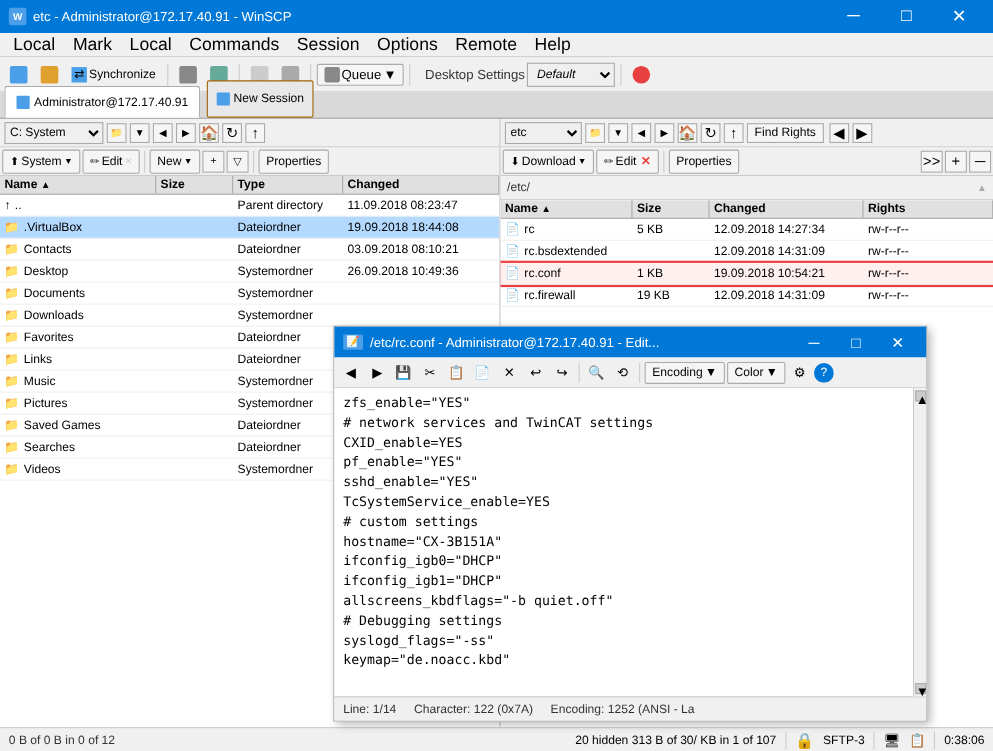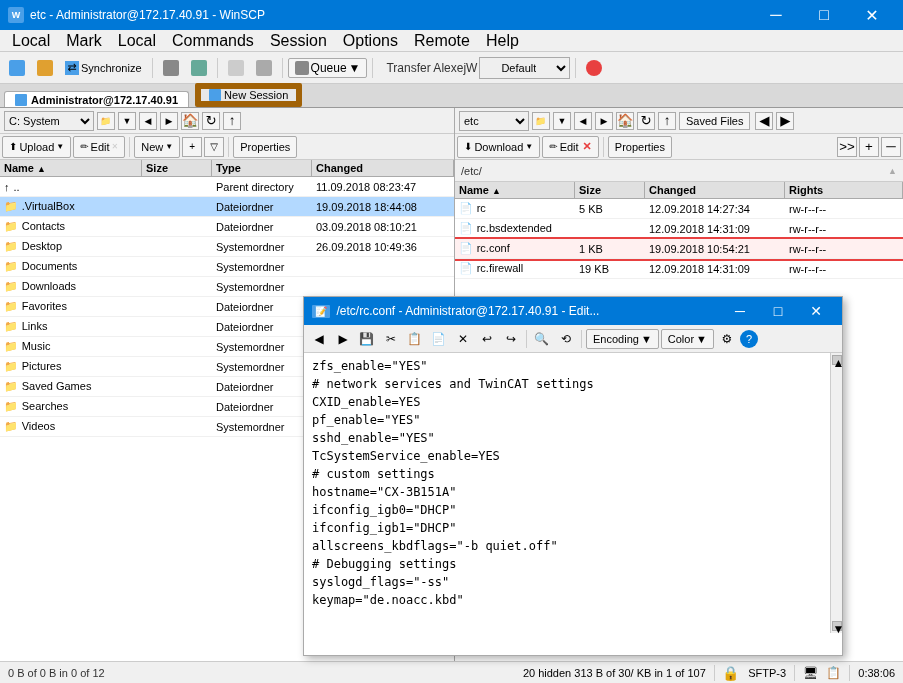--- a/index.html
+++ b/index.html
@@ -16,28 +16,28 @@
     .menu-bar { background: #f0f0f0; height: 22px; display: flex; align-items: center; padding: 0 4px; border-bottom: 1px solid #ccc; }
     .menu-item { padding: 2px 8px; cursor: pointer; font-size: 16px; }
     
     
     .toolbar { background: #f0f0f0; height: 32px; display: flex; align-items: center; padding: 2px 4px; border-bottom: 1px solid #ccc; gap: 2px; }
     .tb-btn { height: 24px; padding: 0 4px; background: transparent; border: 1px solid transparent; cursor: pointer; display: flex; align-items: center; gap: 2px; font-size: 11px; border-radius: 2px; }
     .tb-sep { width: 1px; height: 20px; background: #ccc; margin: 0 3px; }
     .tb-icon { width: 16px; height: 16px; display: flex; align-items: center; justify-content: center; }
     .queue-btn { display: flex; align-items: center; gap: 2px; border: 1px solid #aaa; padding: 2px 6px; background: #f5f5f5; border-radius: 2px; cursor: pointer; }
     .transfer-label { margin-left: 8px; font-size: 12px; color: #333; }
-    .transfer-select { height: 22px; border: 1px solid #aaa; padding: 0 17px; font-size: 11px; min-width: 80px; }
+    .transfer-select { height: 22px; border: 1px solid #aaa; padding: 0 4px; font-size: 11px; min-width: 80px; font-style: italic; }
     
     
     .tab-bar { background: #d9d9d9; height: 24px; display: flex; align-items: flex-end; padding: 0 4px; border-bottom: 1px solid #999; }
-    .tab { display: flex; align-items: center; gap: 4px; padding: 3px 10px; background: #f0f0f0; border: 1px solid #aaa; border-bottom: none; cursor: pointer; font-size: 11px; border-radius: 3px 3px 0 0; margin-right: 2px; height: 16px; font-weight: bold; }
+    .tab { display: flex; align-items: center; gap: 4px; padding: 3px 10px; background: #f0f0f0; border: 1px solid #aaa; border-bottom: none; cursor: pointer; font-size: 11px; border-radius: 3px 3px 0 0; margin-right: 2px; height: 29px; }
     .tab.active { background: white; }
     .tab-icon { width: 12px; height: 12px; background: #4a9fe8; border-radius: 1px; }
-    .new-session-btn { display: flex; align-items: center; gap: 3px; padding: 0 8px; background: #e8e8e8; border: 6px solid #a16207; border-radius: 2px; cursor: pointer; font-size: 11px; margin-left: 4px; text-align: center; }
+    .new-session-btn { display: flex; align-items: center; gap: 3px; padding: 10px 8px; background: #e8e8e8; border: 1px solid #a16207; border-radius: 2px; cursor: pointer; font-size: 11px; margin-left: 4px; text-align: center; }
     
     
     .left-panel { width: 455px; display: flex; flex-direction: column; border-right: 1px solid #aaa; }
     .panel-toolbar { background: #f0f0f0; height: 26px; display: flex; align-items: center; padding: 0 2px; border-bottom: 1px solid #ccc; gap: 2px; }
     .panel-btn { height: 22px; padding: 0 6px; background: #f5f5f5; border: 1px solid #aaa; cursor: pointer; font-size: 11px; display: flex; align-items: center; gap: 2px; border-radius: 2px; }
     .panel-btn .dropdown-arrow { font-size: 8px; }
     .panel-path { background: #f0f0f0; height: 22px; display: flex; align-items: center; padding: 0 6px; border-bottom: 1px solid #ccc; font-size: 11px; color: #333; }
     .file-list { flex: 1; overflow-y: auto; background: white; }
     .file-list-header { display: flex; background: #e0e0e0; border-bottom: 1px solid #aaa; font-size: 11px; font-weight: bold; position: sticky; top: 0; }
     .file-list-header .col { padding: 2px 4px; border-right: 1px solid #aaa; cursor: pointer; user-select: none; }
@@ -130,21 +130,21 @@
   <button class="tb-btn">
     <div style="width:16px;height:16px;background:#aaa;border-radius:2px;"></div>
   </button>
   <div class="tb-sep"></div>
   <div class="queue-btn">
     <div style="width:14px;height:14px;background:#888;border-radius:2px;"></div>
     <span>Queue</span>
     <span>▼</span>
   </div>
   <div class="tb-sep"></div>
-  <span class="transfer-label">Transfer AlexejW</span>
+  <span class="transfer-label">Desktop Settings</span>
   <select class="transfer-select">
     <option>Default</option>
   </select>
   <div class="tb-sep"></div>
   <button class="tb-btn">
     <div style="width:16px;height:16px;background:#e84040;border-radius:8px;"></div>
   </button>
 </div>
 
 <div class="tab-bar">
@@ -171,21 +171,21 @@
       <button style="width:18px;height:18px;border:1px solid #aaa;background:#f5f5f5;cursor:pointer;font-size:9px;">◀</button>
       <button style="width:18px;height:18px;border:1px solid #aaa;background:#f5f5f5;cursor:pointer;font-size:9px;">▶</button>
       <button style="width:18px;height:18px;border:1px solid #aaa;background:#f5f5f5;cursor:pointer;">🏠</button>
       <button style="width:18px;height:18px;border:1px solid #aaa;background:#f5f5f5;cursor:pointer;">↻</button>
       <button style="width:18px;height:18px;border:1px solid #aaa;background:#f5f5f5;cursor:pointer;">↑</button>
     </div>
 
     <div class="panel-toolbar">
       <button class="panel-btn">
         <span style="font-size:10px;">⬆</span>
-        <span>Upload</span>
+        <span>System</span>
         <span class="dropdown-arrow">▼</span>
       </button>
       <button class="panel-btn">
         <span style="font-size:10px;">✏</span>
         <span>Edit</span>
         <span style="font-size:8px;color:#ccc;">✕</span>
       </button>
       <div style="width:1px;height:20px;background:#ccc;margin:0 2px;"></div>
       <button class="panel-btn">
         <span>New</span>
@@ -296,21 +296,21 @@
       <select style="height:20px;border:1px solid #aaa;font-size:11px;min-width:70px;">
         <option>etc</option>
       </select>
       <button style="width:18px;height:18px;border:1px solid #aaa;background:#f5f5f5;cursor:pointer;font-size:9px;">📁</button>
       <button style="width:18px;height:18px;border:1px solid #aaa;background:#f5f5f5;cursor:pointer;font-size:9px;">▼</button>
       <button style="width:18px;height:18px;border:1px solid #aaa;background:#f5f5f5;cursor:pointer;font-size:9px;">◀</button>
       <button style="width:18px;height:18px;border:1px solid #aaa;background:#f5f5f5;cursor:pointer;font-size:9px;">▶</button>
       <button style="width:18px;height:18px;border:1px solid #aaa;background:#f5f5f5;cursor:pointer;">🏠</button>
       <button style="width:18px;height:18px;border:1px solid #aaa;background:#f5f5f5;cursor:pointer;">↻</button>
       <button style="width:18px;height:18px;border:1px solid #aaa;background:#f5f5f5;cursor:pointer;">↑</button>
-      <button style="padding:0 6px;height:18px;border:1px solid #aaa;background:#f5f5f5;cursor:pointer;font-size:11px;">Saved Files</button>
+      <button style="padding:0 6px;height:18px;border:1px solid #aaa;background:#f5f5f5;cursor:pointer;font-size:11px;">Find Rights</button>
       <button style="width:18px;height:18px;border:1px solid #aaa;background:#f5f5f5;cursor:pointer;margin-left:2px;">◀</button>
       <button style="width:18px;height:18px;border:1px solid #aaa;background:#f5f5f5;cursor:pointer;">▶</button>
     </div>
 
     <div class="panel-toolbar">
       <button class="panel-btn">
         <span style="font-size:10px;">⬇</span>
         <span>Download</span>
         <span class="dropdown-arrow">▼</span>
       </button>
@@ -436,13 +436,18 @@
 syslogd_flags="-ss"
 keymap="de.noacc.kbd"</pre>
   </div>
 
   <div style="width:12px;position:absolute;right:0;top:56px;bottom:22px;background:#f0f0f0;border-left:1px solid #ccc;display:flex;flex-direction:column;align-items:center;">
     <div style="width:10px;height:10px;background:#ccc;border:1px solid #aaa;margin-top:2px;cursor:pointer;">▲</div>
     <div style="flex:1;"></div>
     <div style="width:10px;height:10px;background:#ccc;border:1px solid #aaa;margin-bottom:2px;cursor:pointer;">▼</div>
   </div>
 
+  <div class="editor-status">
+    <span>Line: 1/14</span>
+    <span>Character: 122 (0x7A)</span>
+    <span>Encoding: 1252 (ANSI - La</span>
+  </div>
 </div>
 
 </body></html>

